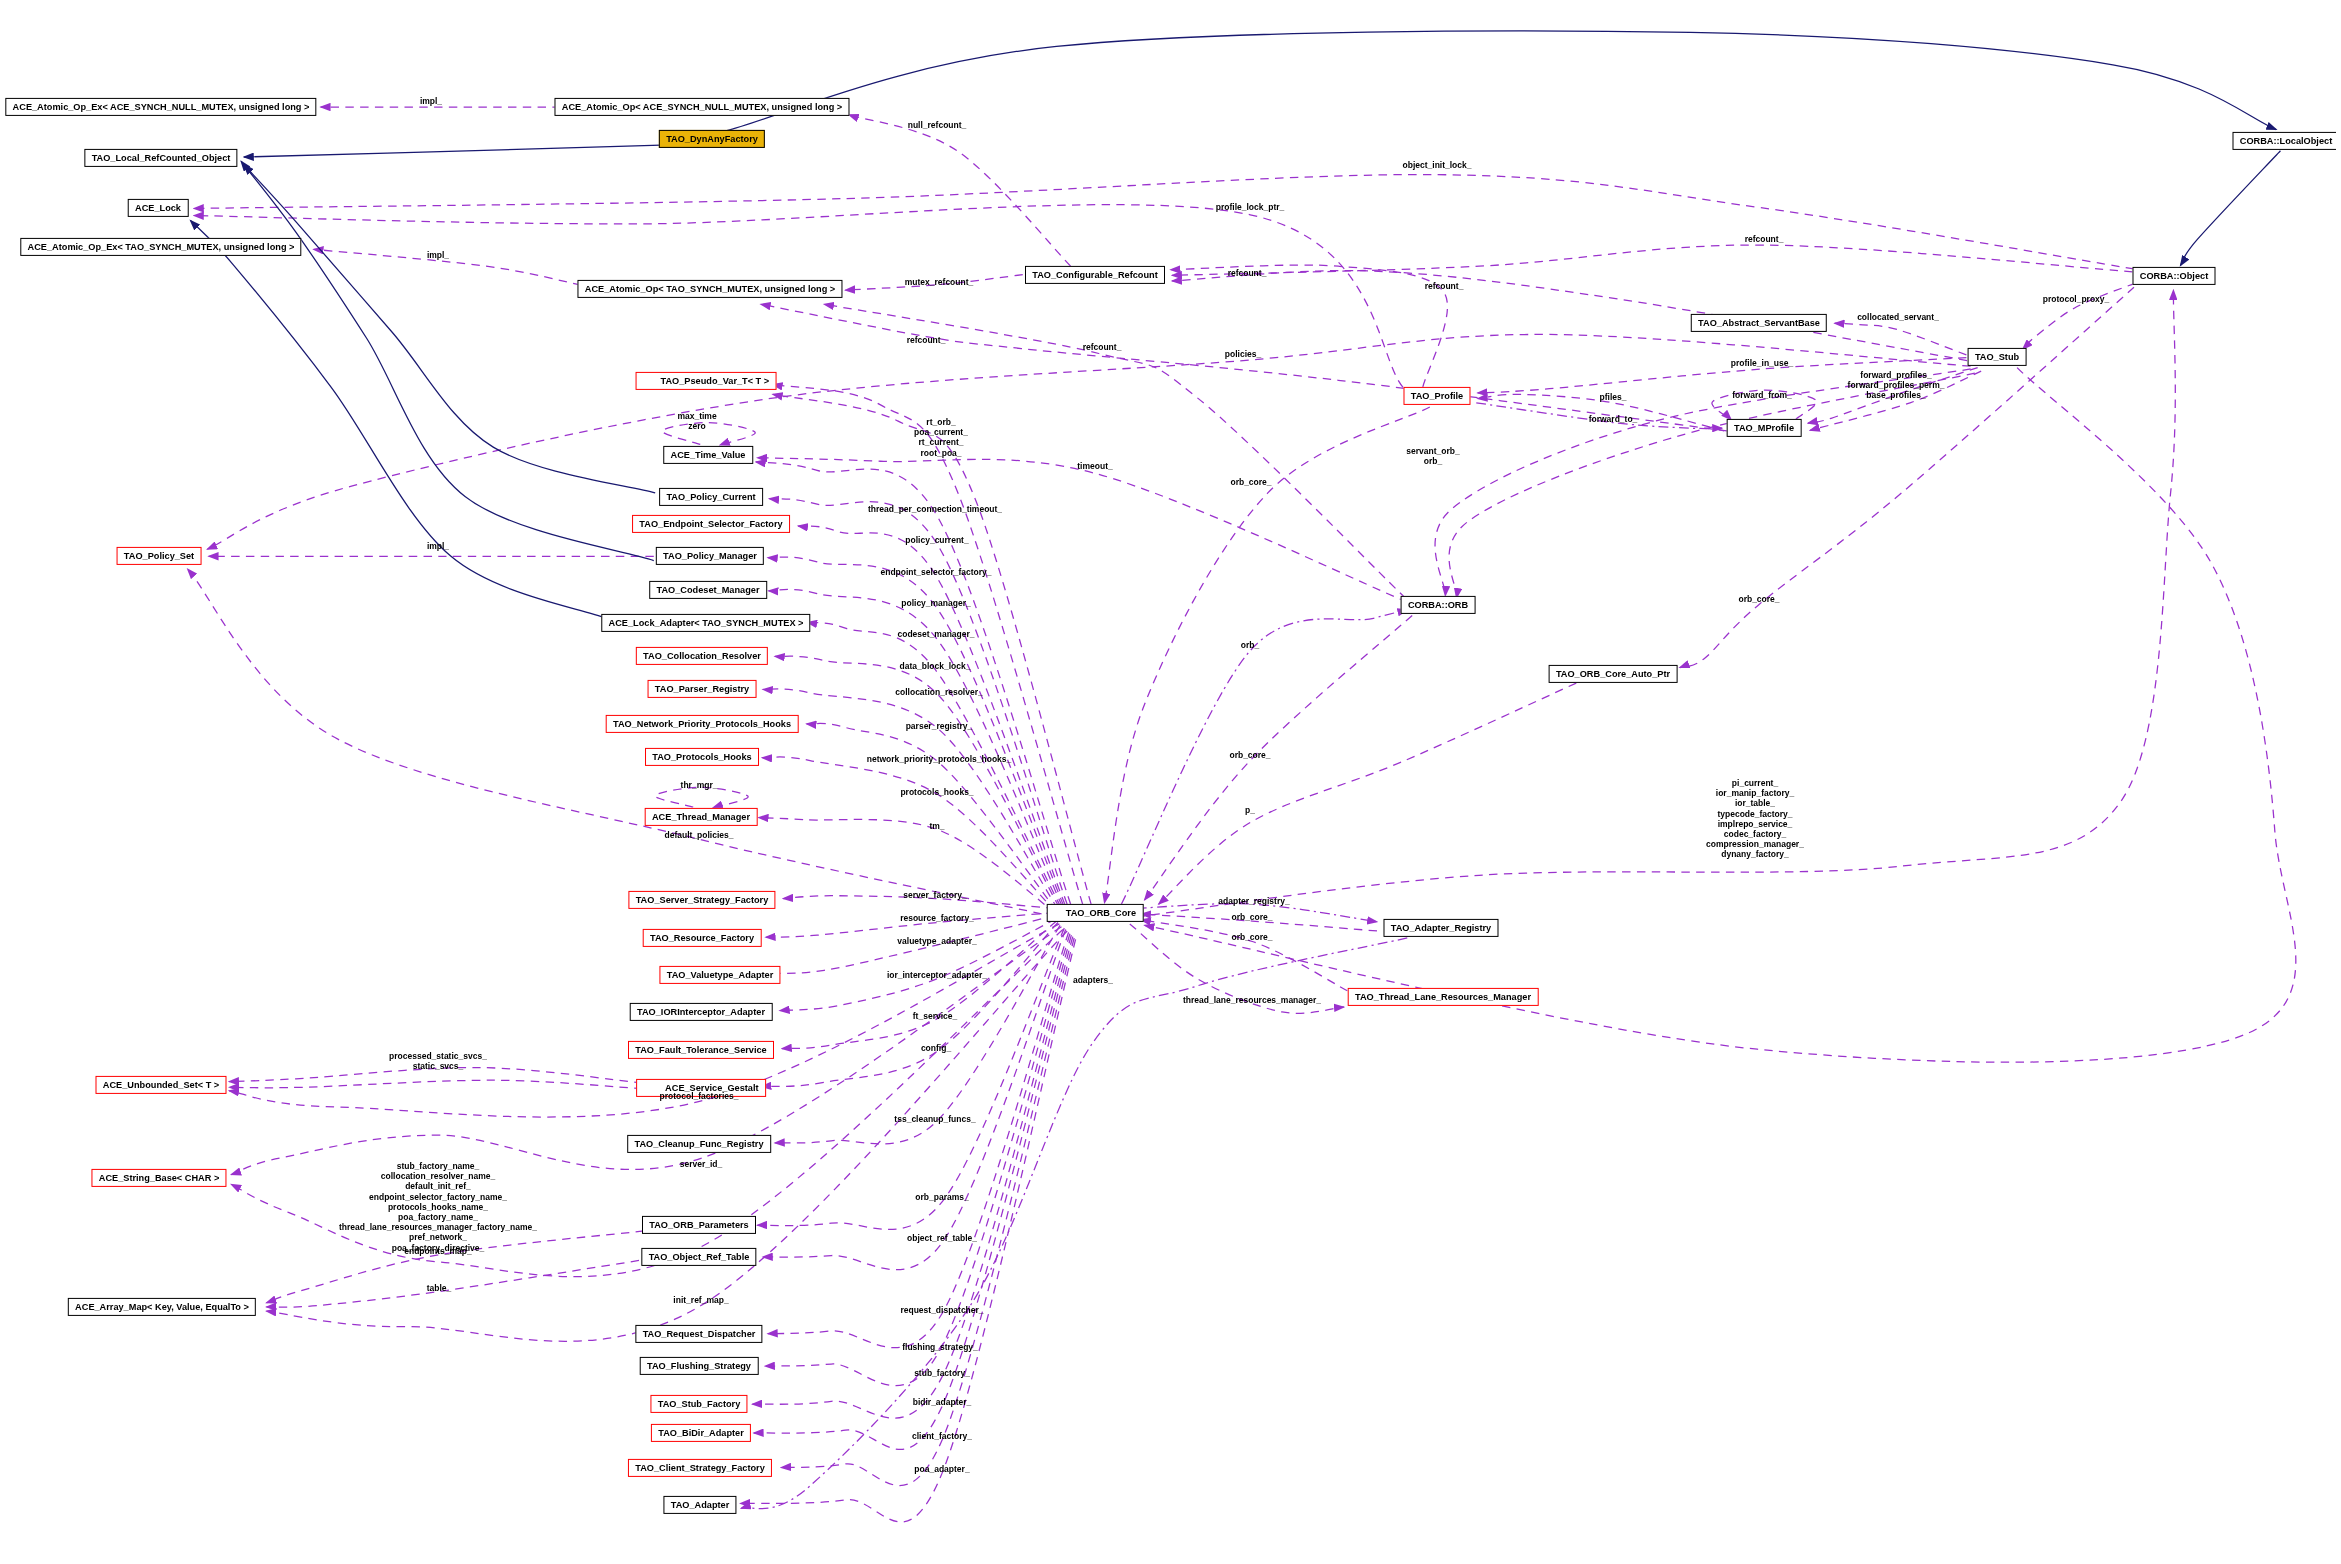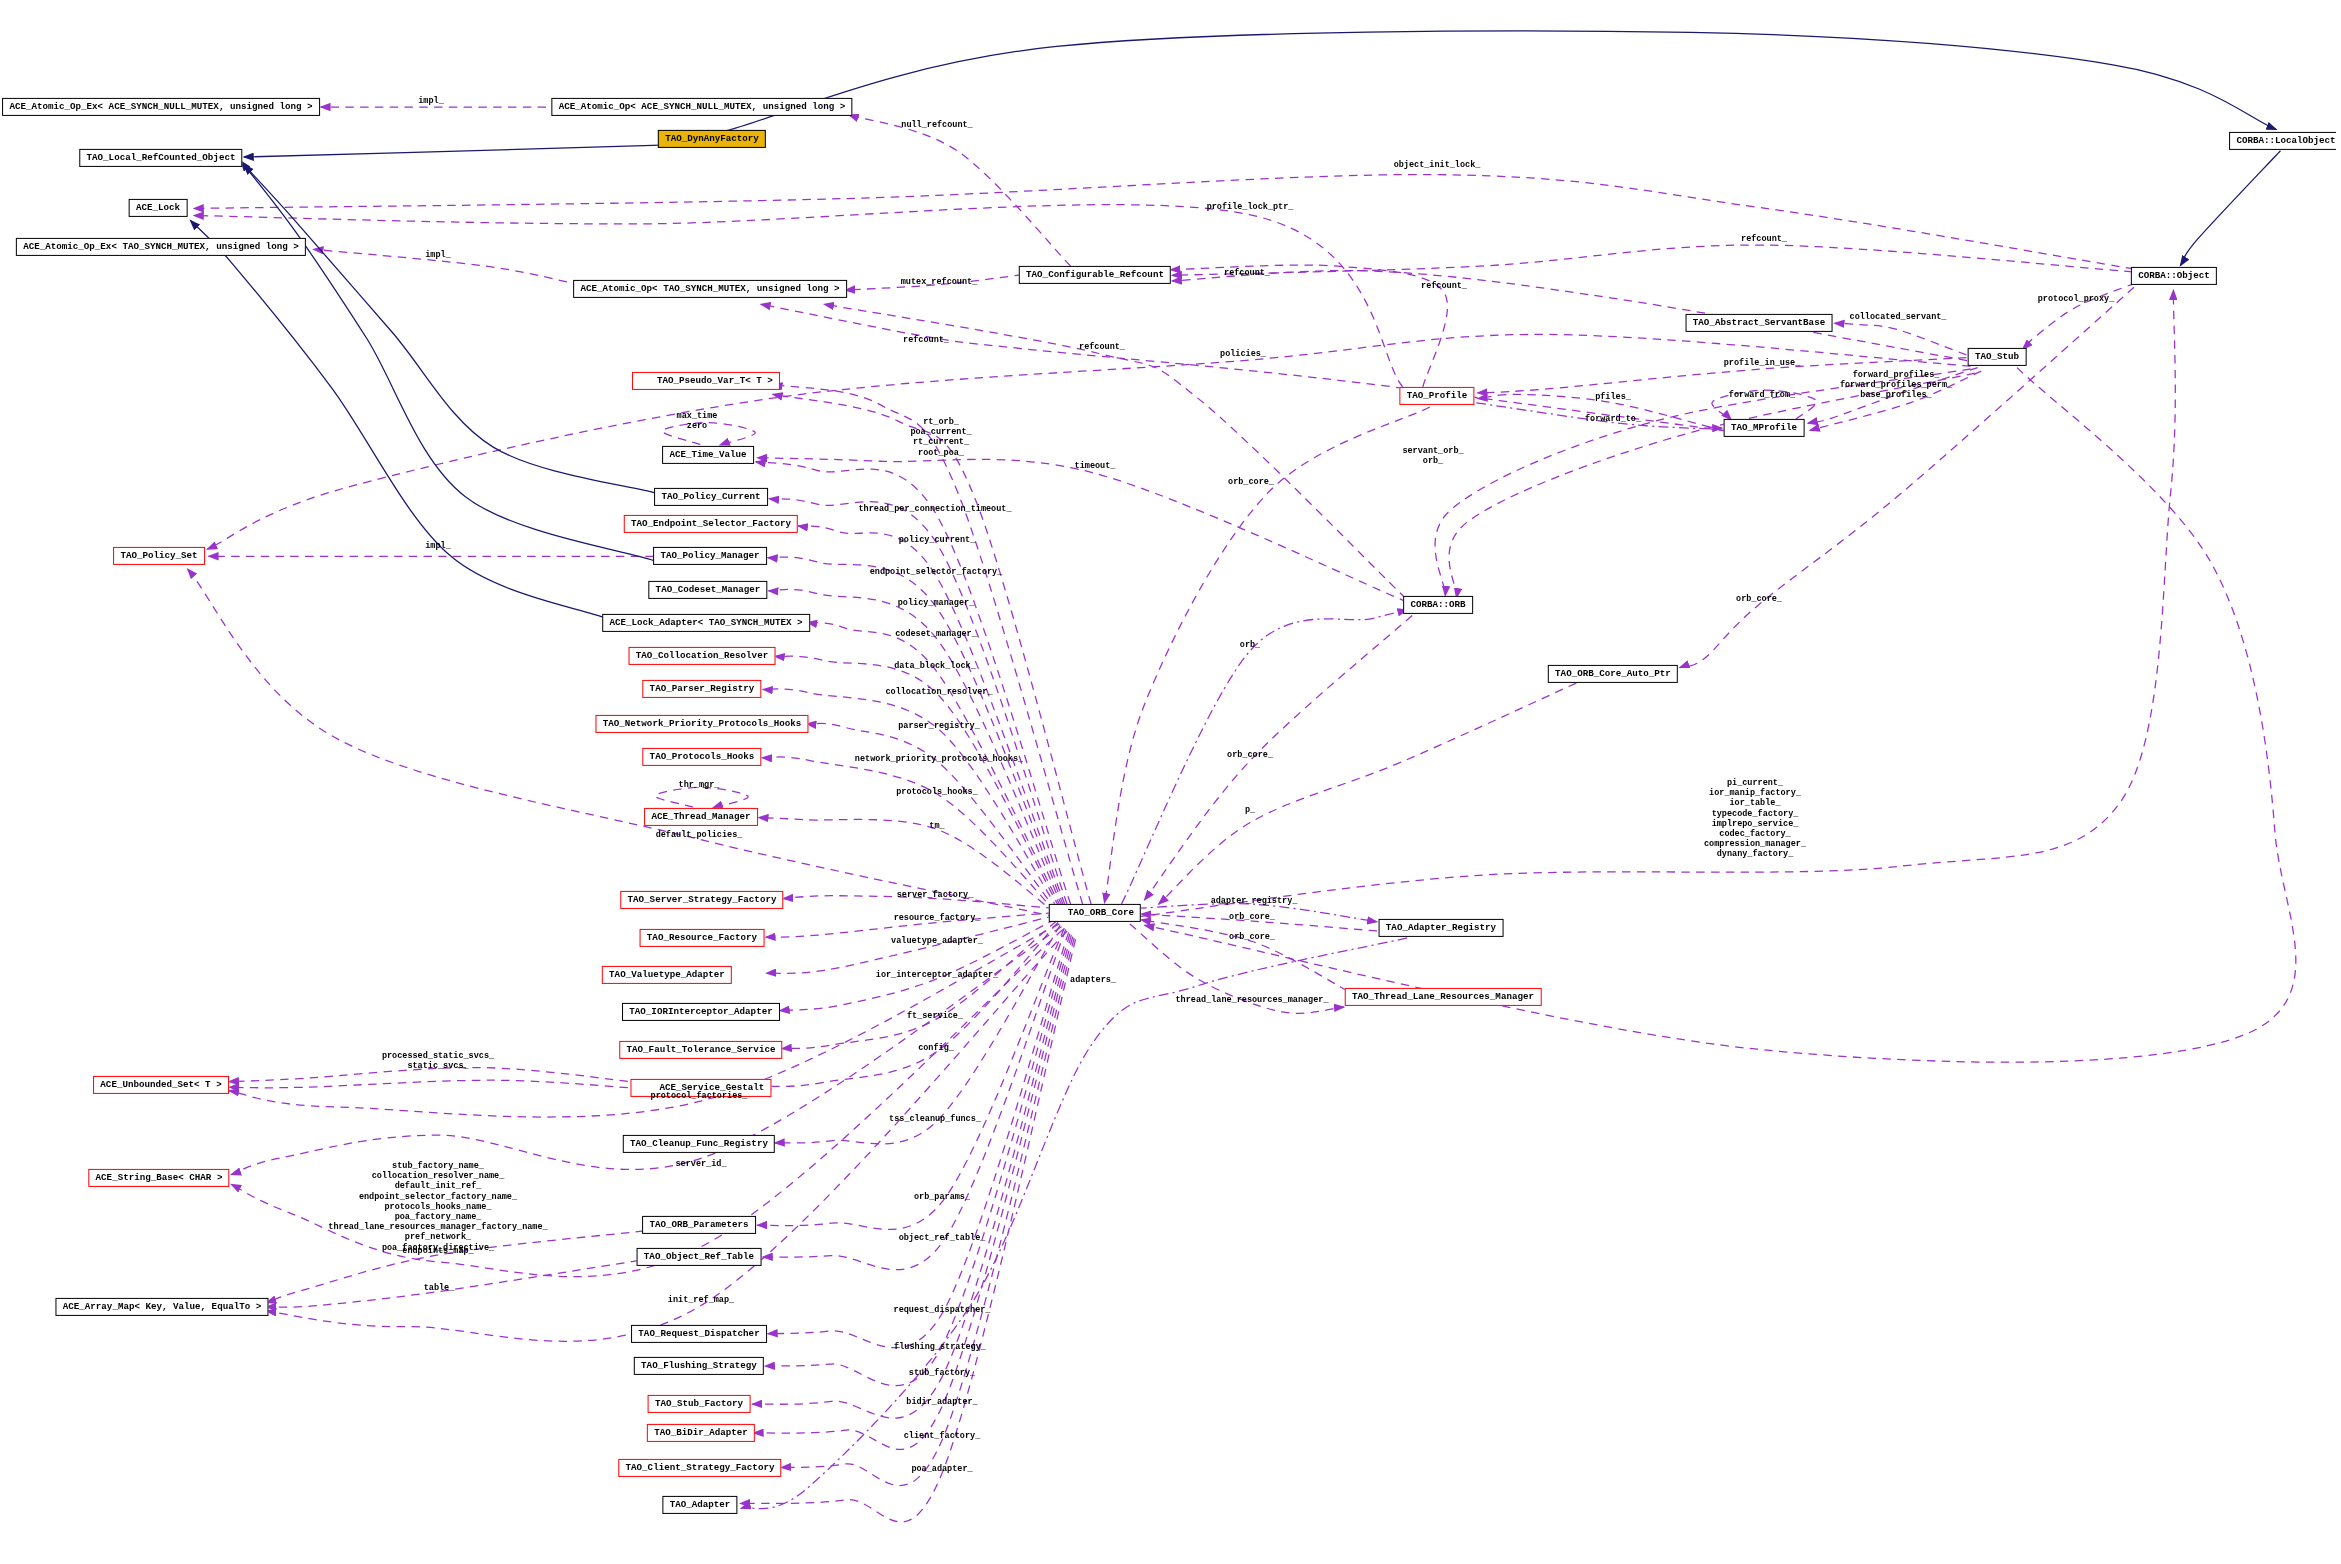--- a/index.html
+++ b/index.html
@@ -1,17 +1,17 @@
 <!DOCTYPE html>
 <html style="font-size:11.3px"><head>
 <meta charset="utf-8">
 <style>
   html,body{margin:0;padding:0;background:#ffffff;}
   #canvas{position:relative;width:2336px;height:1564px;background:#ffffff;overflow:hidden;
-          font-family:Liberation Mono, monospace;}
+          font-family:Liberation Sans, sans-serif;}
   #edge-layer{position:absolute;left:0;top:0;width:2342px;height:1564px;}
   .node{position:absolute;transform:translate(-50%,-50%);background:#ffffff;
         border:1.4px solid #000000;padding:2.1px 6.3px;font-size:9.2px;font-weight:bold;
         color:#000000;white-space:nowrap;line-height:12px;cursor:pointer;}
   .node.red{border-color:#ff0000;}
   .node.gray{background:#eab308;}
   .node.center{border-width:1.4px;padding-left:18px;}
   .elabel{position:absolute;transform:translate(-50%,-50%);font-size:8.5px;font-weight:bold;
           color:#000000;white-space:nowrap;text-align:center;line-height:10.2px;}
 </style>
@@ -140,21 +140,21 @@
       <div class="node red" style="left: 702px; top: 724px;">TAO_Network_Priority_Protocols_Hooks</div>
       <div class="node red" style="left: 702px; top: 757px;">TAO_Protocols_Hooks</div>
       <div class="node red" style="left: 701px; top: 817px;">ACE_Thread_Manager</div>
       <div class="node" style="left: 1438px; top: 605px;">CORBA::ORB</div>
       <div class="node" style="left: 1613px; top: 674px;">TAO_ORB_Core_Auto_Ptr</div>
       <div class="node center" style="left: 1095px; top: 913px;">TAO_ORB_Core</div>
       <div class="node" style="left: 1441px; top: 928px;">TAO_Adapter_Registry</div>
       <div class="node red" style="left: 1443px; top: 997px;">TAO_Thread_Lane_Resources_Manager</div>
       <div class="node red" style="left: 702px; top: 900px;">TAO_Server_Strategy_Factory</div>
       <div class="node red" style="left: 702px; top: 938px;">TAO_Resource_Factory</div>
-      <div class="node red" style="left: 667px; top: 975px;">TAO_Valuetype_Adapter</div>
+      <div class="node red" style="left: 720px; top: 975px;">TAO_Valuetype_Adapter</div>
       <div class="node" style="left: 701px; top: 1012px;">TAO_IORInterceptor_Adapter</div>
       <div class="node red" style="left: 701px; top: 1050px;">TAO_Fault_Tolerance_Service</div>
       <div class="node red" style="left: 701px; top: 1088px; padding-left: 28px;">ACE_Service_Gestalt</div>
       <div class="node red" style="left: 161px; top: 1085px;">ACE_Unbounded_Set&lt; T &gt;</div>
       <div class="node" style="left: 699px; top: 1144px;">TAO_Cleanup_Func_Registry</div>
       <div class="node red" style="left: 159px; top: 1178px;">ACE_String_Base&lt; CHAR &gt;</div>
       <div class="node" style="left: 699px; top: 1225px;">TAO_ORB_Parameters</div>
       <div class="node" style="left: 699px; top: 1257px;">TAO_Object_Ref_Table</div>
       <div class="node" style="left: 162px; top: 1307px;">ACE_Array_Map&lt; Key, Value, EqualTo &gt;</div>
       <div class="node" style="left: 699px; top: 1334px;">TAO_Request_Dispatcher</div>

